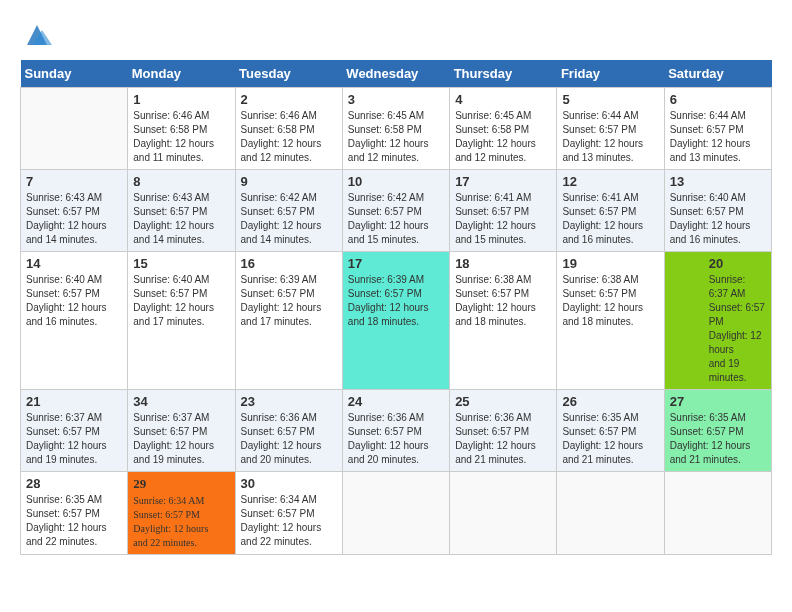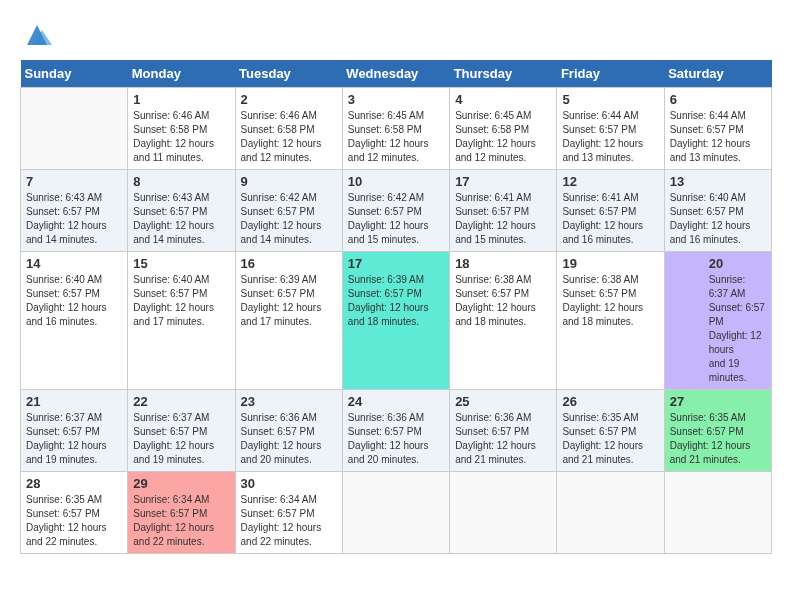--- a/index.html
+++ b/index.html
@@ -262,38 +262,38 @@
 Daylight: 12 hours
 and 18 minutes.</div>
         </td>
         <td style="background: rgb(255, 255, 255);">
           <span class="day-number">19</span>
           <div class="day-info" style="white-space: pre-line;">Sunrise: 6:38 AM
 Sunset: 6:57 PM
 Daylight: 12 hours
 and 18 minutes.</div>
         </td>
-        <td style="background: #c4b5fd; padding-left: 44px;">
+        <td style="background: #84cc16; padding-left: 44px;">
           <span class="day-number">20</span>
           <div class="day-info" style="white-space: pre-line;">Sunrise: 6:37 AM
 Sunset: 6:57 PM
 Daylight: 12 hours
 and 19 minutes.</div>
         </td>
       </tr>
       <tr>
         <td style="background: rgb(238, 243, 250);">
           <span class="day-number">21</span>
           <div class="day-info" style="white-space: pre-line;">Sunrise: 6:37 AM
 Sunset: 6:57 PM
 Daylight: 12 hours
 and 19 minutes.</div>
         </td>
         <td style="background: rgb(238, 243, 250);">
-          <span class="day-number">22</span>
+          <span class="day-number">34</span>
           <div class="day-info" style="white-space: pre-line;">Sunrise: 6:37 AM
 Sunset: 6:57 PM
 Daylight: 12 hours
 and 19 minutes.</div>
         </td>
         <td style="background: rgb(238, 243, 250);">
           <span class="day-number">23</span>
           <div class="day-info" style="white-space: pre-line;">Sunrise: 6:36 AM
 Sunset: 6:57 PM
 Daylight: 12 hours
@@ -329,21 +329,21 @@
         </td>
       </tr>
       <tr>
         <td style="background: rgb(255, 255, 255);">
           <span class="day-number">28</span>
           <div class="day-info" style="white-space: pre-line;">Sunrise: 6:35 AM
 Sunset: 6:57 PM
 Daylight: 12 hours
 and 22 minutes.</div>
         </td>
-        <td style="background: #fca5a5;">
+        <td style="background: #f97316; font-family: Liberation Serif, serif;">
           <span class="day-number">29</span>
           <div class="day-info" style="white-space: pre-line;">Sunrise: 6:34 AM
 Sunset: 6:57 PM
 Daylight: 12 hours
 and 22 minutes.</div>
         </td>
         <td style="background: rgb(255, 255, 255);">
           <span class="day-number">30</span>
           <div class="day-info" style="white-space: pre-line;">Sunrise: 6:34 AM
 Sunset: 6:57 PM

